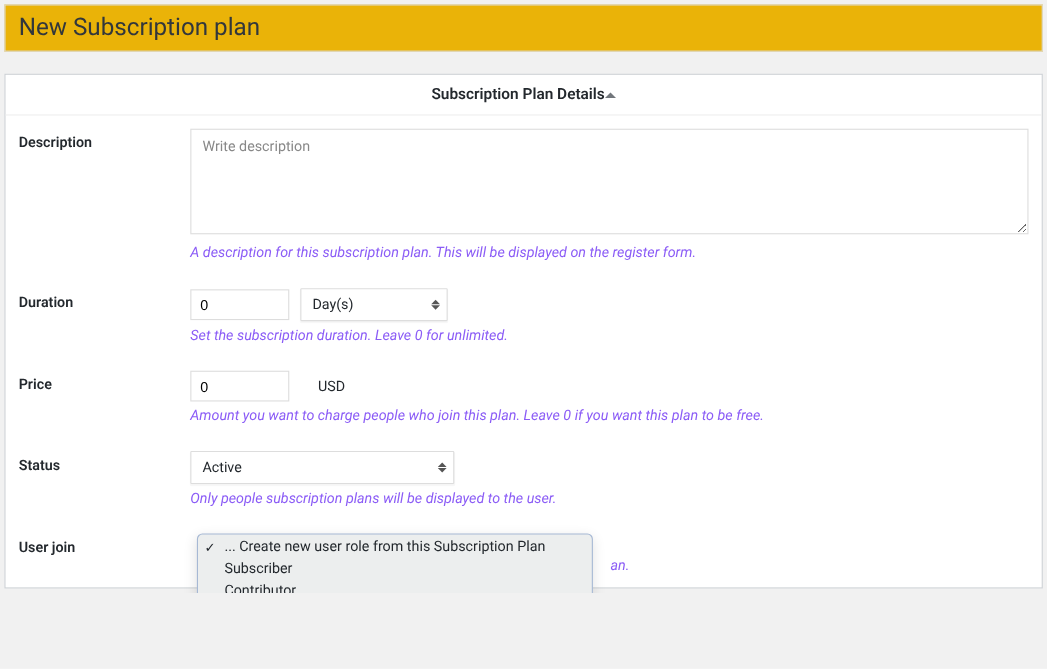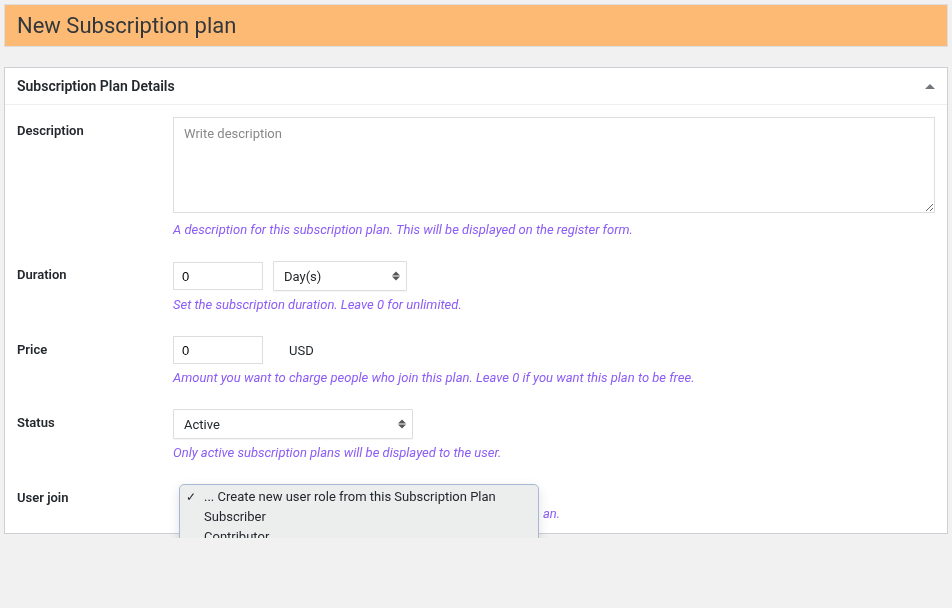--- a/index.html
+++ b/index.html
@@ -4,40 +4,40 @@
 <style>
 * { box-sizing: border-box; margin: 0; padding: 0; }
 body {
   font-family: -apple-system, BlinkMacSystemFont, "Segoe UI", Roboto, sans-serif;
   background: #f1f1f1;
   padding: 4px;
   font-size: 13px;
   color: #23282d;
 }
 .title-box {
-  background: #fdba74;
+  background: #eab308;
   border: 1px solid #ddd;
   padding: 8px 12px;
   margin-bottom: 20px;
 }
 .title-box h1 {
   font-size: 22px;
   font-weight: 400;
   color: #32373c;
 }
 .panel {
   background: #fff;
   border: 1px solid #ccd0d4;
   position: relative;
 }
 .panel-header {
   padding: 10px 12px;
   border-bottom: 1px solid #eee;
   display: flex;
-  justify-content: space-between;
+  justify-content: center;
   align-items: center;
 }
 .panel-header h2 {
   font-size: 14px;
   font-weight: 600;
   color: #23282d;
 }
 .collapse-icon {
   width: 0; height: 0;
   border-left: 5px solid transparent;
@@ -197,28 +197,28 @@
     <div class="field-row">
       <div class="field-label">Status</div>
       <div class="field-content">
         <div class="select-wrap select-status">
           <span>Active</span>
           <span class="select-arrows">
             <span class="arrow-up"></span>
               <span class="arrow-down"></span>
           </span>
         </div>
-        <div class="field-hint">Only active subscription plans will be displayed to the user.</div>
+        <div class="field-hint">Only people subscription plans will be displayed to the user.</div>
       </div>
     </div>
 
     <div class="field-row">
       <div class="field-label">User join</div>
       <div class="field-content dropdown-open">
-        <div style="padding-left:370px; padding-top:22px;">
+        <div style="padding-left:370px; padding-top:22px;margin-left:12px;">
           <span class="field-hint">an.</span>
         </div>
         <div class="dropdown-menu">
           <div class="dropdown-item checked">... Create new user role from this Subscription Plan</div>
           <div class="dropdown-item">Subscriber</div>
           <div class="dropdown-item">Contributor</div>
           <div class="dropdown-item">Author</div>
           <div class="dropdown-item">Editor</div>
         </div>
       </div>

